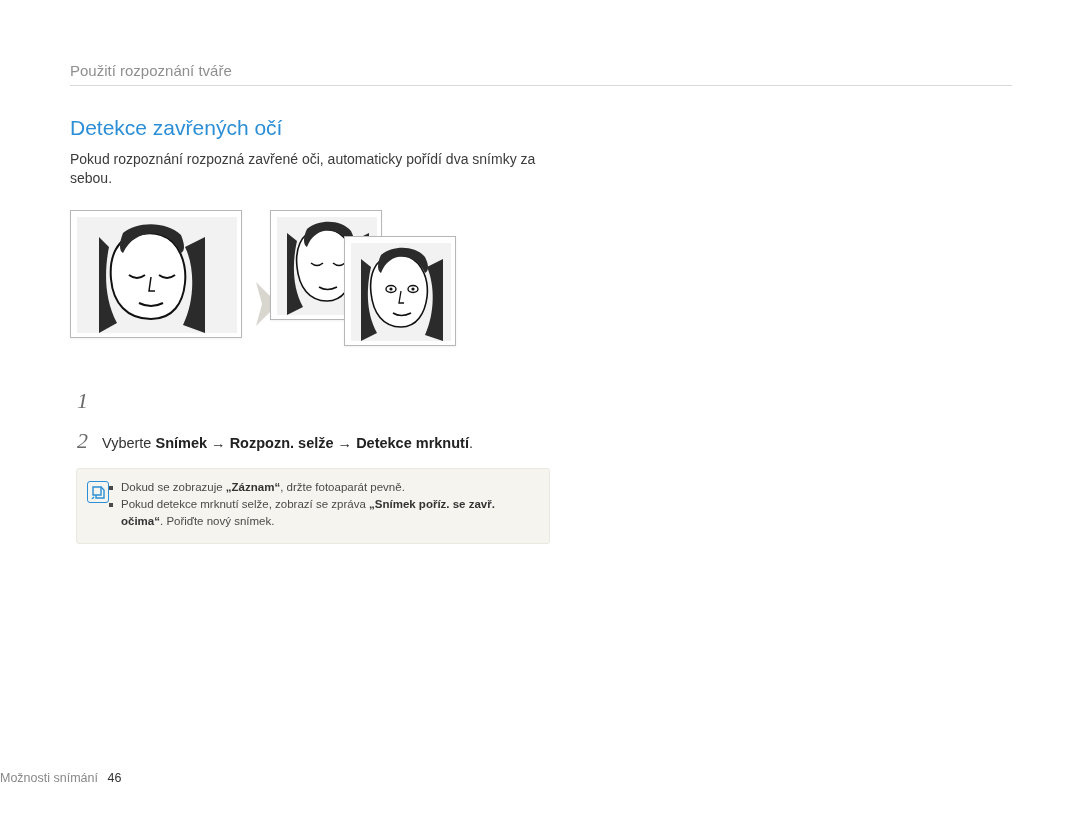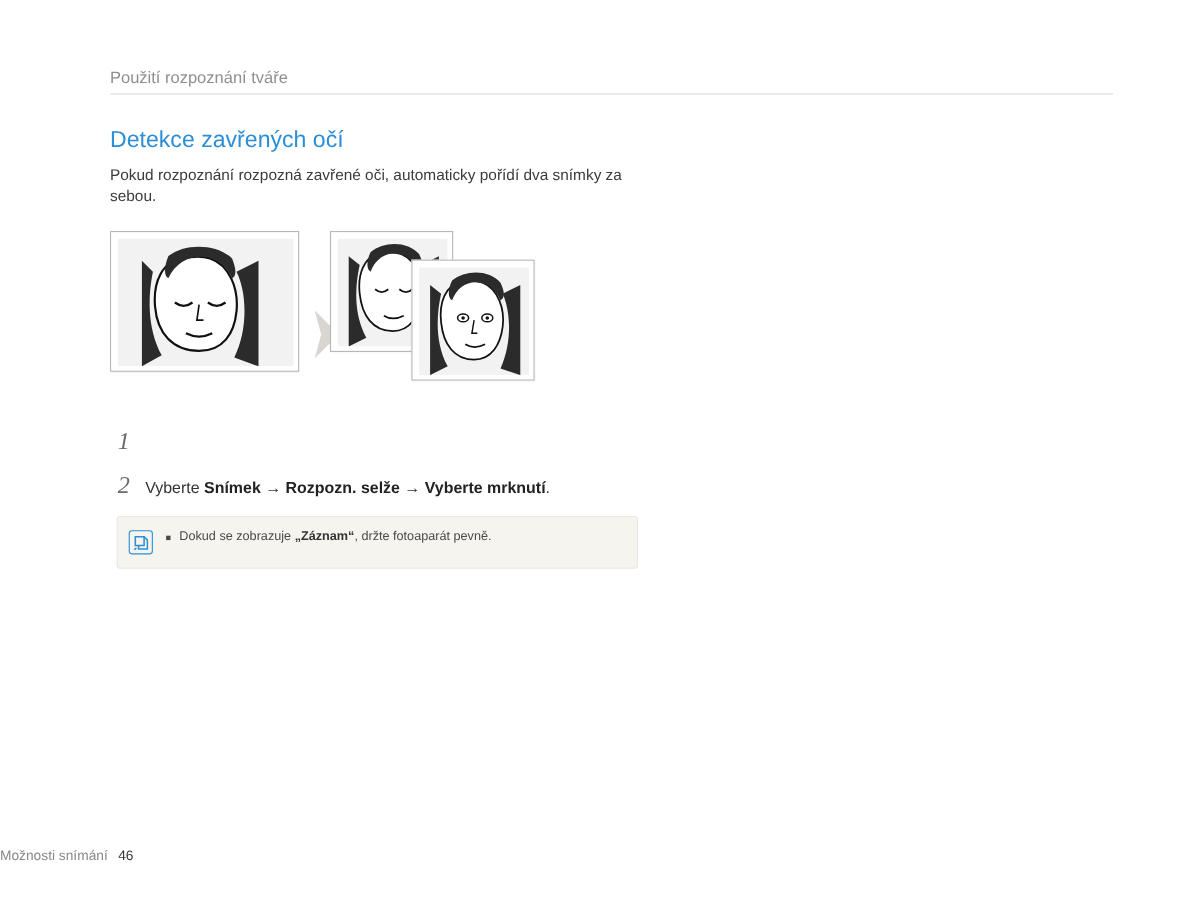--- a/index.html
+++ b/index.html
@@ -8,21 +8,21 @@
     height: 815px;
     background: #fff;
     font-family: Arial, Helvetica, sans-serif;
     color: #3b3b3b;
     position: relative;
   }
   .page {
     position: relative;
     width: 1080px;
     height: 815px;
-    padding: 62px 68px 0 100px;
+    padding: 62px 68px 0 70px;
   }
   .breadcrumb {
     font-size: 15px;
     color: #8f8f8f;
     border-bottom: 1px solid #d9d9d9;
     padding-bottom: 6px;
     margin-bottom: 30px;
     width: 100%;
   }
   .section-title {
@@ -92,21 +92,20 @@
     display: inline-block;
     font-weight: 900;
     font-size: 13px;
     letter-spacing: 0.5px;
     color: #222;
     padding: 0 1px;
     vertical-align: baseline;
   }
   .note-box {
     display: flex;
-    gap: 12px;
     background: #f5f4ef;
     border: 1px solid #eae8df;
     border-radius: 3px;
     padding: 10px 14px 12px 10px;
     max-width: 474px;
     margin-top: 6px;
     margin-left: 6px;
   }
   .note-icon {
     width: 22px; height: 22px;
@@ -206,37 +205,40 @@
     </div>
   </div>
 
   <ol class="steps">
     <li>
       <span class="step-num">1</span>
     </li>
     <li>
       <span class="step-num">2</span>
       <span class="step-text">
-        <span>Vyberte </span><strong>Snímek</strong><span> → </span><strong>Rozpozn. selže</strong><span> → </span><strong>Vyberte mrknutí</strong><span>.</span>
+        <span>Vyberte </span><strong>Snímek</strong><span> → </span><strong>Rozpozn. selže</strong><span> → </span><strong>Detekce mrknutí</strong><span>.</span>
       </span>
     </li>
   </ol>
 
   <div class="note-box">
     <div class="note-icon">
       <svg width="14" height="14" viewBox="0 0 14 14">
         <path d="M2 2 L10 2 L10 10 L2 10 Z" fill="none" stroke="#2b8ed6" stroke-width="1.4"></path>
         <path d="M10 2 L13 5 L13 13 L5 13 L5 10" fill="none" stroke="#2b8ed6" stroke-width="1.4"></path>
         <path d="M3 12 L1 14" stroke="#2b8ed6" stroke-width="1.4"></path>
       </svg>
     </div>
     <ul class="note-list">
       <li>
         <span>Dokud se zobrazuje </span><strong>„Záznam“</strong><span>, držte fotoaparát pevně.</span>
       </li>
+      <li>
+        <span>Pokud detekce mrknutí selže, zobrazí se zpráva </span><strong>„Snímek poříz. se zavř. očima“</strong><span>. Pořiďte nový snímek.</span>
+      </li>
     </ul>
   </div>
 
   <div class="footer">
     <span>Možnosti snímání</span>
     <span class="pg">46</span>
   </div>
 </div>
 
 </body></html>

